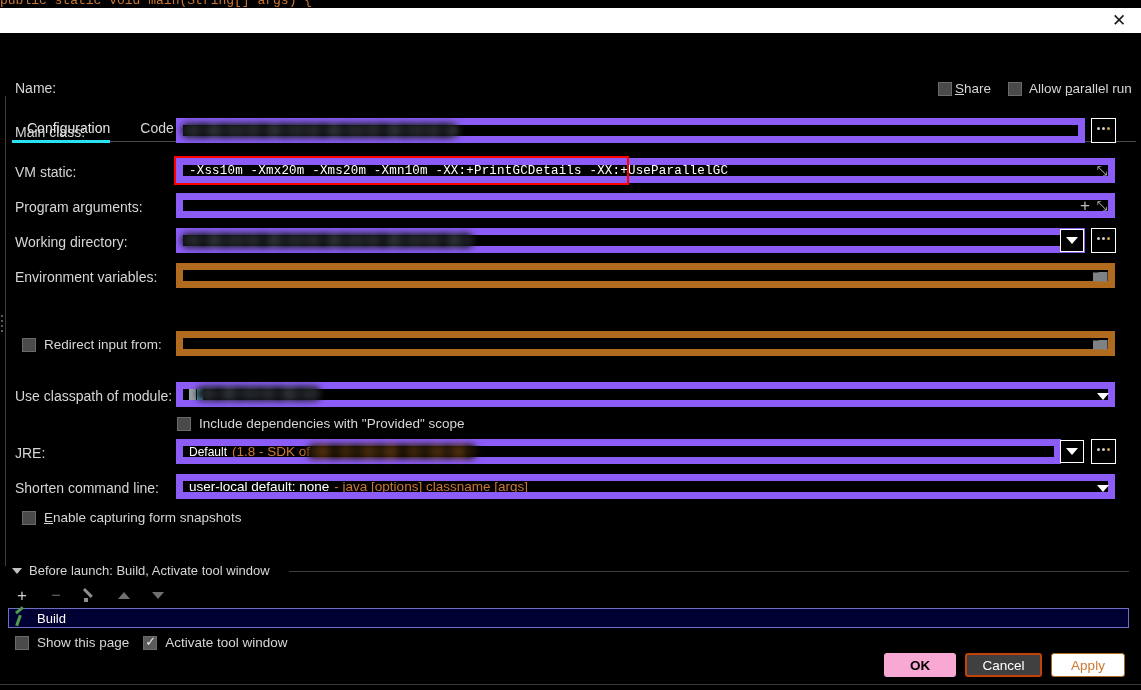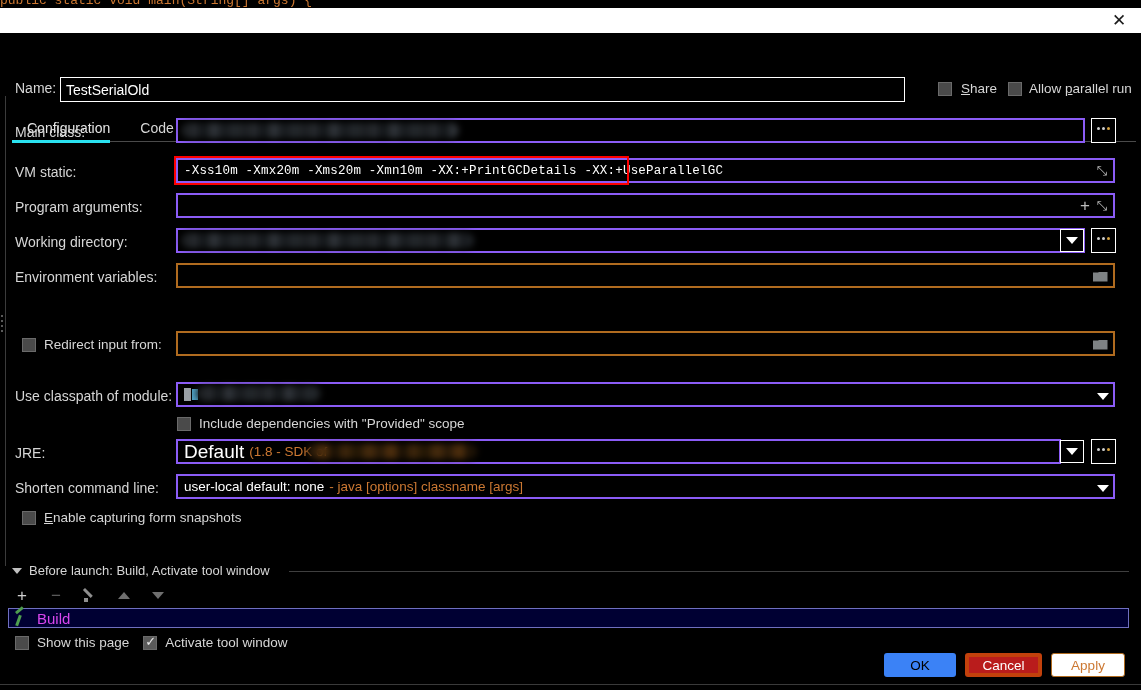--- a/index.html
+++ b/index.html
@@ -45,21 +45,21 @@
   .name-label {
     position:absolute; left:15px; top:47px;
     color:#d6d6d6; font-size:14px;
   }
   .name-input {
     position:absolute; left:60px; top:44px; width:845px; height:25px;
     background:#000; border:1px solid #ffffff;
     color:#ffffff; font-size:14px; padding:2px 5px; outline:none;
     font-family:"Liberation Sans", sans-serif;
   }
-  .share-wrap { position:absolute; left:938px; top:48px; display:flex; align-items:center; gap:9px;text-decoration:underline; }
+  .share-wrap { position:absolute; left:938px; top:48px; display:flex; align-items:center; gap:3px;text-decoration:underline; }
   .parallel-wrap { position:absolute; left:1008px; top:48px; display:flex; align-items:center; gap:7px; }
   .cb {
     width:14px; height:14px; background:#4a4a4a; border:1px solid #6a6a6a;
     display:inline-block; flex:none; position:relative; cursor:pointer;
   }
   .cb.checked { background:#5a5a5a; }
   .cb.checked::after {
     content:"\2713"; position:absolute; left:1px; top:-3px;
     font-size:13px; color:#e8e8e8; font-family:"DejaVu Sans", sans-serif;
   }
@@ -72,21 +72,21 @@
   .tab.active { color:#e5e5e5; }
   .tab-underline {
     position:absolute; left:12px; top:107px; width:98px; height:3px; background:#2ae3f0;
   }
   .tab-sep { position:absolute; left:110px; top:108px; width:1026px; height:1px; background:#4a4a4a; }
 
   
   .form { position:absolute; left:0; top:0; width:1141px; height:657px; }
   .lbl { position:absolute; color:#d6d6d6; font-size:14px; white-space:nowrap; }
   .field {
-    position:absolute; background:#000; border:2px solid #8b5cf6; height:25px;
+    position:absolute; background:#000; border:7px solid #8b5cf6; height:25px;
     color:#ffffff; font-size:13px; display:flex; align-items:center;
     padding:0 6px; overflow:hidden; white-space:nowrap;
   }
   .field.orange { border-color:#b06b1f; }
   .field.redhl { border:2px solid #ff0000; }
   .field-mono { font-family:"Liberation Mono", monospace; font-size:12.5px; letter-spacing:0.2px; }
 
   
   .redact {
     position:absolute; border-radius:9px; filter:blur(3px);
@@ -151,31 +151,31 @@
   .tri-dn-s{width:0;height:0;border-left:6px solid transparent;border-right:6px solid transparent;border-top:7px solid #6f6f6f;}
 
   .bl-row {
     position:absolute; left:8px; top:575px; width:1121px; height:20px;
     background:#000033; border:1px solid #6f6fc0;
     display:flex; align-items:center; padding-left:6px; gap:7px;
   }
   .hammer { width:15px; height:15px; position:relative; flex:none; }
   .hammer::before{content:"";position:absolute;left:0px;top:1px;width:9px;height:3px;background:#4f9e4f;transform:rotate(-40deg);transform-origin:left top;}
   .hammer::after{content:"";position:absolute;left:2px;top:4px;width:3px;height:11px;background:#4f9e4f;transform:rotate(20deg);}
-  .bl-row-label { color:#d946ef; font-size:15px; }
+  .bl-row-label { color:#ffffff; font-size:13px; }
 
   .bottom-cbs { position:absolute; left:15px; top:602px; display:flex; align-items:center; gap:14px; }
 
   .footer-sep { position:absolute; left:0px; top:684px; width:1141px; height:1px; background:#3a3a3a; }
   .btn {
     position:absolute; height:24px; display:flex; align-items:center; justify-content:center;
     font-size:13.5px; cursor:pointer; border-radius:3px;
   }
-  .btn-ok { background:#3b82f6; color:#000000; font-weight:normal; border:none; }
-  .btn-cancel { background:#b91c1c; color:#ffffff; border:4px solid #c2410c; }
+  .btn-ok { background:#f9a8d4; color:#000000; font-weight:bold; border:none; }
+  .btn-cancel { background:#404040; color:#ffffff; border:2px solid #c2410c; }
   .btn-apply { background:#ffffff; color:#cc7832; border:1px solid #b06b1f; }
 </style>
 </head>
 <body>
 
 <div id="root">
 
   <div class="bg-code">
     <span>public static void main(String[] args) {</span>
   </div>
@@ -187,21 +187,20 @@
 
     <div class="splitter"></div>
     <div class="splitter-dots">
       <i></i>
         <i></i>
         <i></i>
         <i></i>
     </div>
 
     <div class="name-label">Name:</div>
-    <input class="name-input" value="TestSerialOld" style="">
 
     <div class="share-wrap">
       <span class="cb"></span>
       <span class="cbl"><span class="u">S</span>hare</span>
     </div>
     <div class="parallel-wrap">
       <span class="cb"></span>
       <span class="cbl">Allow <span class="u">p</span>arallel run</span>
     </div>
 
@@ -272,21 +271,21 @@
       <div class="redact" style="left:196px; top:353px; width:125px; height:15px;"></div>
       <div class="caret-plain" style="left:1097px; top:360px;"></div>
 
       <div style="position:absolute; left:177px; top:383px; display:flex; align-items:center; gap:8px;">
         <span class="cb"></span>
         <span class="cbl">Include dependencies with "Provided" scope</span>
       </div>
 
       <div class="lbl" style="left:15px; top:412px;">JRE:</div>
       <div class="field" style="left:176px; top:406px; width:885px;">
-        <span style="font-size:19px;">Default</span>
+        <span style="font-size:12px;">Default</span>
         <span class="orange-txt" style="margin-left:5px; font-size:13.5px;">(1.8 - SDK of</span>
       </div>
       <div class="redact warm" style="left:307px; top:411px; width:170px; height:15px;"></div>
       <div class="caret-btn" style="left:1060px; top:407px;">
         <span class="caret"></span>
       </div>
       <div class="sq-btn" style="left:1091px; top:406px;">
         <span class="dots-glyph"><i></i><i></i><i></i></span>
       </div>
 

